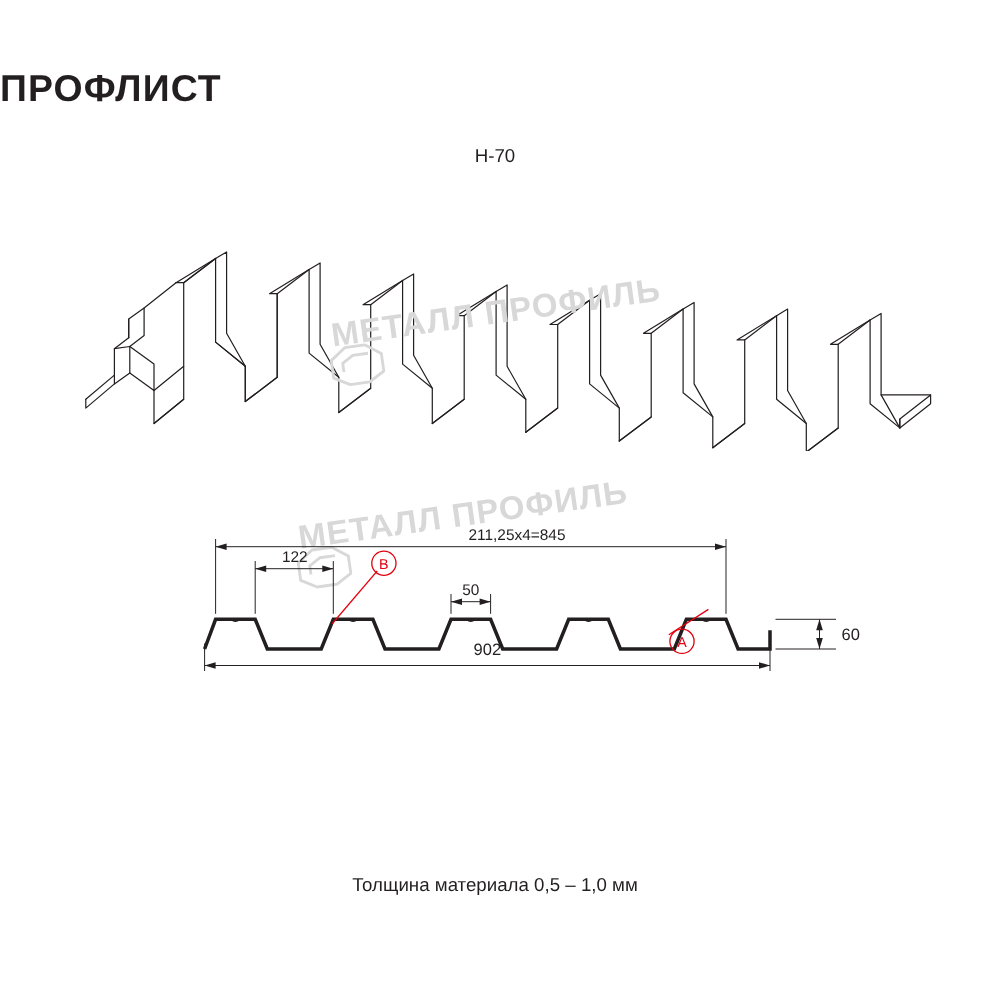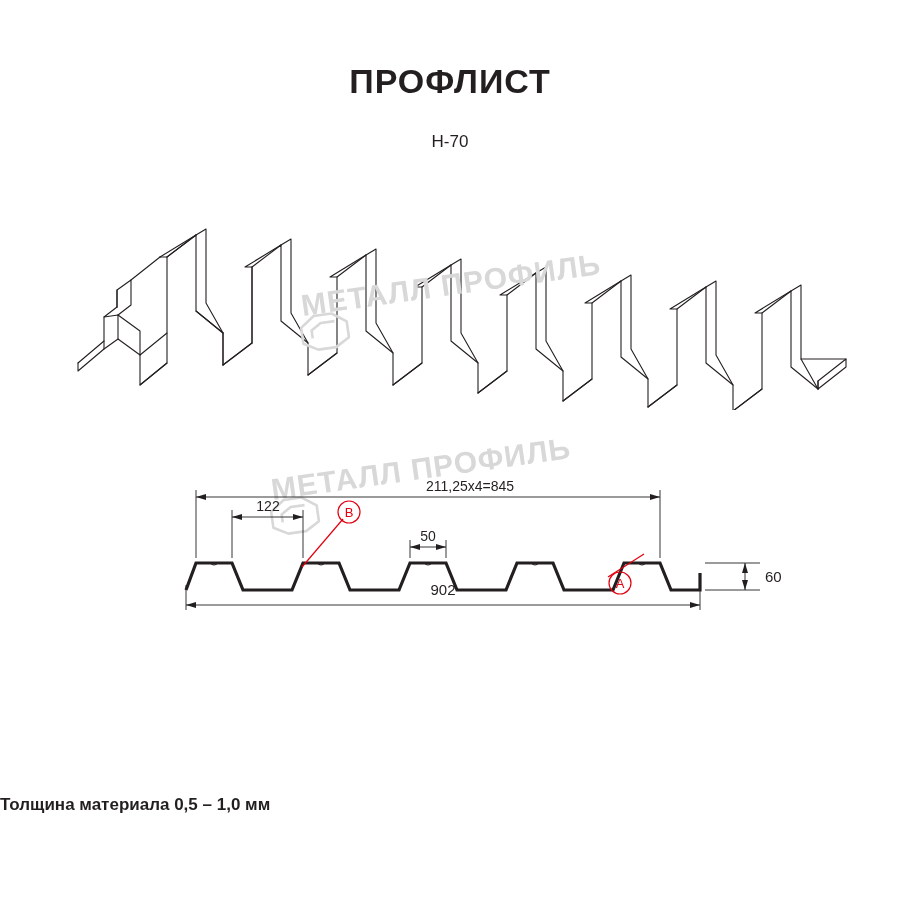--- a/index.html
+++ b/index.html
@@ -18,21 +18,20 @@
   .page {
     position: relative;
     width: 900px;
     height: 900px;
   }
   .title {
     position: absolute;
     top: 62px;
     left: 0;
     width: 900px;
-    text-align: center;
     font-size: 34px;
     font-weight: bold;
     letter-spacing: 1px;
     color: #231f20;
   }
   .subtitle {
     position: absolute;
     top: 132px;
     left: 0;
     width: 900px;
@@ -53,22 +52,23 @@
     top: 455px;
     left: 0;
     width: 900px;
     height: 210px;
   }
   .footer-note {
     position: absolute;
     top: 795px;
     left: 0;
     width: 900px;
+    text-align: center;
     font-size: 17px;
-    font-weight: bold;
+    font-weight: normal;
     color: #231f20;
   }
   .wm {
     position: absolute;
     color: #d8d8d8;
     font-weight: bold;
     letter-spacing: 1px;
     white-space: nowrap;
     pointer-events: none;
     user-select: none;

